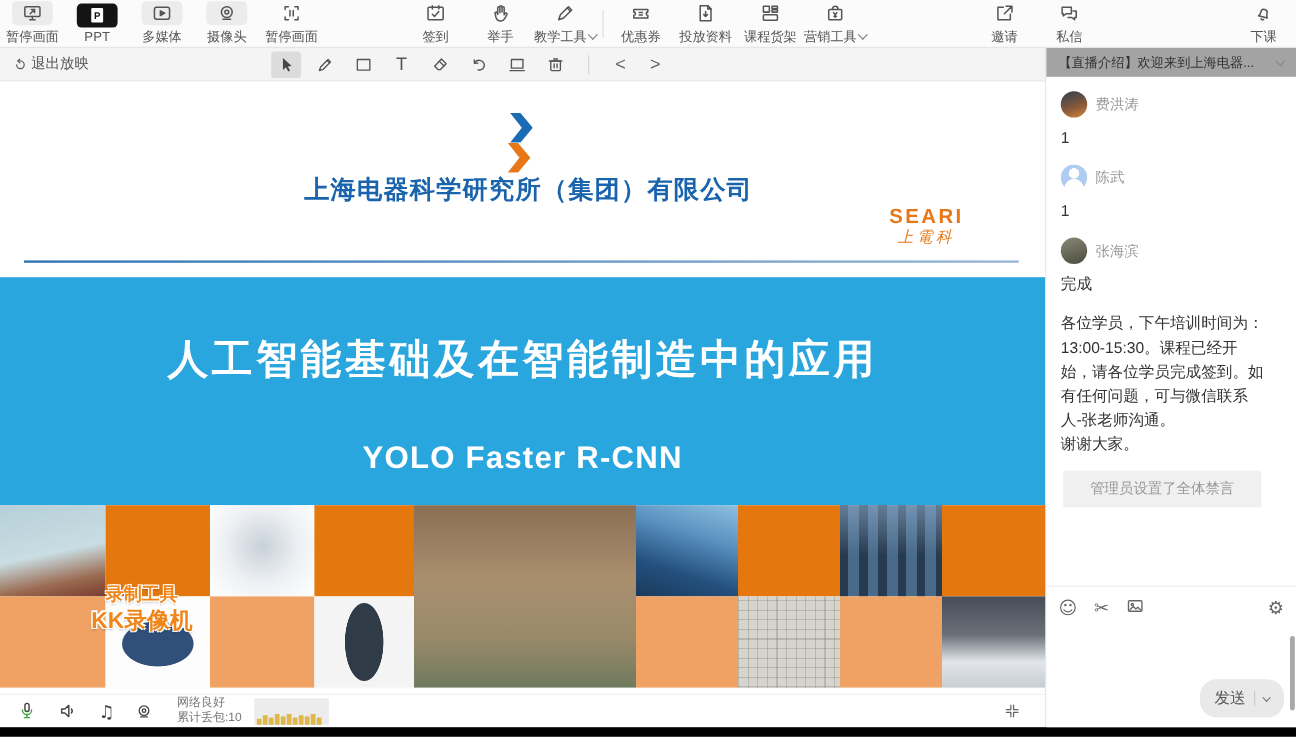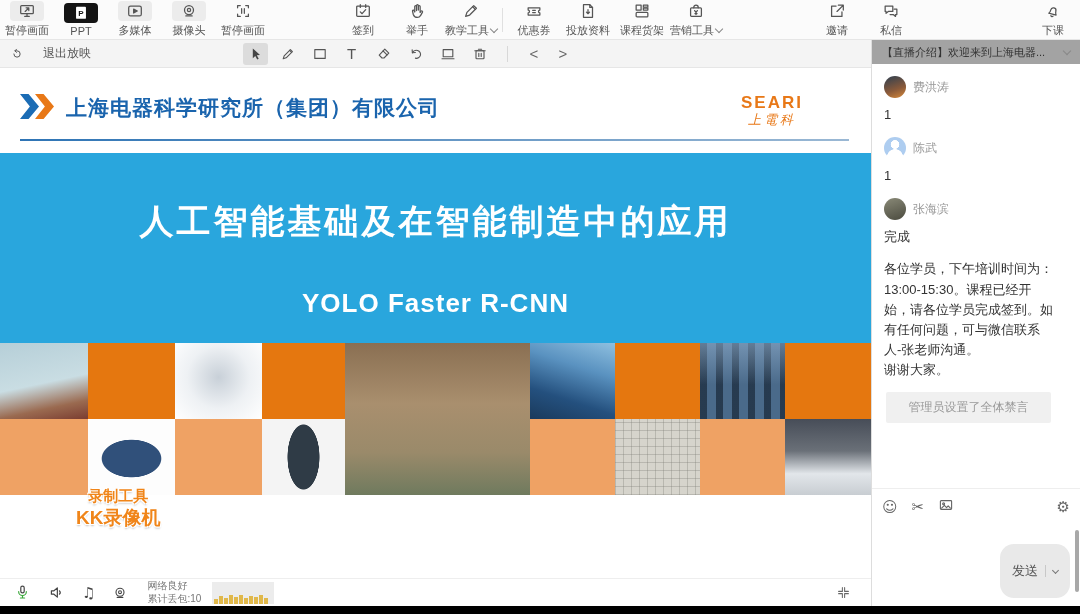--- a/index.html
+++ b/index.html
@@ -25,31 +25,31 @@
   .ic { stroke:#555; stroke-width:1.4; fill:none; stroke-linecap:round; stroke-linejoin:round; }
   .chev { width:6px; height:6px; border-right:1.5px solid #888; border-bottom:1.5px solid #888;
           transform:rotate(45deg); display:inline-block; margin-top:-3px; }
 
   
   .content { flex:1; display:flex; min-height:0; }
   .main { width:872px; flex-shrink:0; display:flex; flex-direction:column; border-right:1px solid #ddd; }
 
   .subbar { height:28px; flex-shrink:0; background:#f4f4f4; border-bottom:1px solid #e6e6e6;
             display:flex; align-items:center; padding:0 10px; }
-  .exit-btn { display:flex; align-items:center; gap:19px; font-size:12px; color:#555; cursor:pointer; }
+  .exit-btn { display:flex; align-items:center; gap:2px; font-size:12px; color:#555; cursor:pointer; }
   .draw-tools { margin-left:152px; display:flex; align-items:center; gap:7px; }
   .dt { width:25px; height:22px; display:flex; align-items:center; justify-content:center;
         border-radius:3px; color:#555; font-size:14px; cursor:pointer; }
   .dt.active { background:#dcdcdc; }
   .dt-sep { width:1px; height:16px; background:#d8d8d8; margin:0 8px; }
   .dt-nav { font-size:15px; color:#666; width:22px; text-align:center; cursor:pointer; }
 
   
   .slide { flex:1; background:#fff; position:relative; overflow:hidden; }
-  .slide-header { padding:26px 22px 0 20px; display:flex; align-items:flex-start; }
+  .slide-header { padding:26px 22px 0 20px; display:flex; align-items:center;flex-direction:column; }
   .chv { width:19px; height:25px; clip-path:polygon(0 0,45% 0,100% 50%,45% 100%,0 100%,52% 50%); flex-shrink:0; }
   .chv-blue { background:#1b6cb5; }
   .chv-orange { background:#e87817; margin-left:-4px; }
   .company { font-size:21px; font-weight:bold; color:#1a64ad; margin-left:12px; letter-spacing:1px; }
   .logo { margin-left:auto; text-align:center; margin-right:46px; line-height:1.1; }
   .logo-top { color:#e87817; font-weight:bold; font-size:17px; letter-spacing:2px; }
   .logo-bottom { color:#e87817; font-size:13px; font-style:italic; letter-spacing:3px; }
   .header-rule { height:2px; margin:12px 22px 0 20px;
                  background:linear-gradient(to right,#2e74b5,#9ab8d4); }
   .banner { margin-top:12px; height:190px; background:#29a6dd; color:#fff; text-align:center; }
@@ -116,21 +116,21 @@
   .msg-text { font-size:13px; color:#333; line-height:1.55; white-space:pre-line; }
   .sys { background:#f0f0f0; color:#999; font-size:12px; text-align:center; padding:7px 4px;
          border-radius:2px; margin:12px 2px; }
 
   .input-area { flex-shrink:0; height:118px; border-top:1px solid #eee; display:flex;
                 flex-direction:column; padding:8px 10px 6px 10px; }
   .input-icons { display:flex; align-items:center; gap:14px; color:#666; font-size:15px; }
   .input-icons .right { margin-left:auto; }
   .chat-input { flex:1; cursor:text; }
   .send-row { display:flex; justify-content:flex-end; padding-bottom:2px; }
-  .send-btn { background:#e9e9e9; border-radius:14px; padding:18px 12px; font-size:13px; color:#555;
+  .send-btn { background:#e9e9e9; border-radius:14px; padding:7px 12px; font-size:13px; color:#555;
               display:flex; align-items:center; gap:7px; cursor:pointer; }
   .send-divider { width:1px; height:12px; background:#c8c8c8; }
   .send-caret { width:5px; height:5px; border-right:1.4px solid #777; border-bottom:1.4px solid #777;
                 transform:rotate(45deg); margin-top:-2px; }
   .scroll-thumb { position:absolute; right:1px; bottom:14px; width:4px; height:62px;
                   background:#a8a8a8; border-radius:2px; }
 
   .bottomstrip { height:8px; flex-shrink:0; background:#000; }
   .glyph { font-family:"DejaVu Sans",sans-serif; }
 </style>

